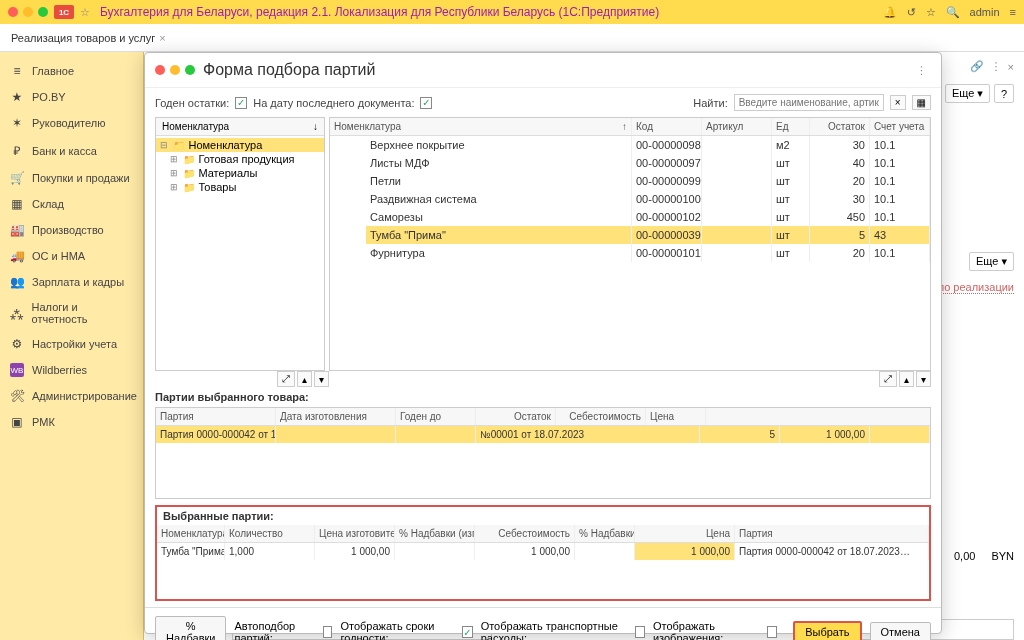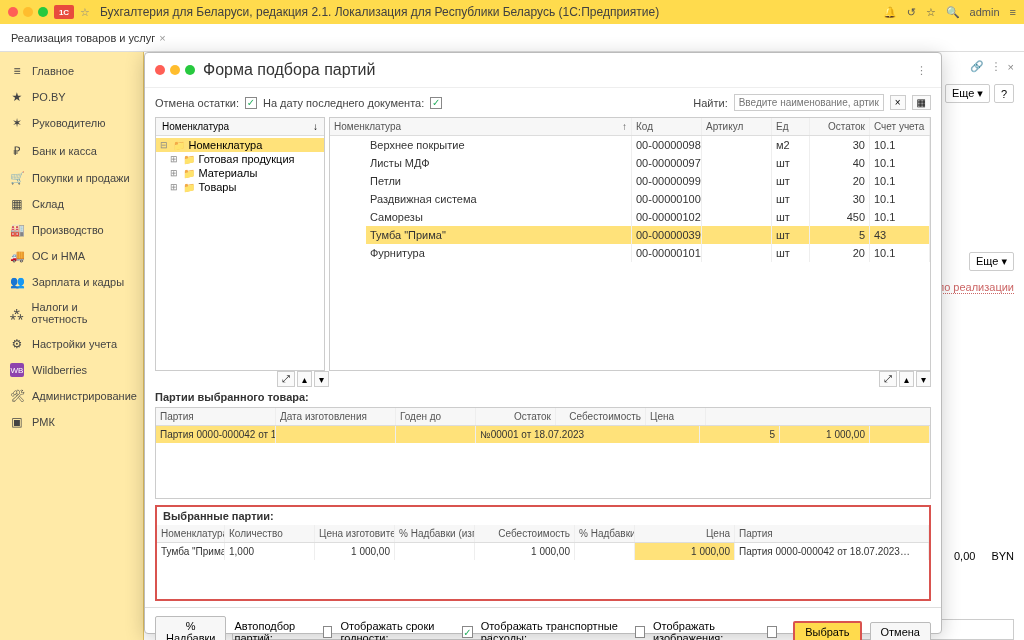--- a/index.html
+++ b/index.html
@@ -3,21 +3,21 @@
 <meta charset="utf-8">
 <style>
 * { box-sizing: border-box; margin: 0; padding: 0; font-family: Arial, sans-serif; }
 body { width: 1024px; height: 640px; overflow: hidden; font-size: 11px; background: #f5f5f5; }
 
 .titlebar { height: 24px; background: #ffdb4d; display: flex; align-items: center; padding: 0 8px; gap: 6px; }
 .traffic { display: flex; gap: 5px; }
 .tl { width: 10px; height: 10px; border-radius: 50%; }
 .tl.r { background: #ff5f56; } .tl.y { background: #ffbd2e; } .tl.g { background: #27c93f; }
 .logo { width: 20px; height: 14px; background: #e84c3d; border-radius: 2px; color: #fff; font-size: 8px; display: flex; align-items: center; justify-content: center; font-weight: bold; }
-.title { flex: 1; color: #404040; font-size: 12px; margin-left: 4px; }
+.title { flex: 1; color: #a21caf; font-size: 12px; margin-left: 4px; }
 .titleicons { display: flex; gap: 10px; align-items: center; color: #555; }
 .titleicons span { cursor: pointer; }
 
 .tabs { height: 28px; background: #fff; border-bottom: 1px solid #ddd; display: flex; align-items: center; padding-left: 3px; }
 .tab { padding: 4px 8px; font-size: 11px; color: #333; display: flex; align-items: center; gap: 4px; }
 .tab .close { color: #999; cursor: pointer; }
 
 .main { display: flex; height: calc(640px - 52px); }
 .sidebar { width: 144px; background: #ffeaa7; border-right: 1px solid #e0c060; padding: 6px 0; }
 .nav { display: flex; align-items: center; gap: 8px; padding: 6px 10px; color: #444; cursor: pointer; font-size: 11px; }
@@ -206,21 +206,21 @@
         <div class="traffic">
           <div class="tl r"></div>
           <div class="tl y"></div>
           <div class="tl g"></div>
         </div>
         <div class="m-title">Форма подбора партий</div>
         <div class="m-menu">⋮</div>
       </div>
 
       <div class="m-toolbar">
-        <span>Отмена остатки:</span>
+        <span>Годен остатки:</span>
         <span class="chk on"></span>
         <span>На дату последнего документа:</span>
         <span class="chk on"></span>
         <div class="spacer"></div>
         <span>Найти:</span>
         <input class="search" placeholder="Введите наименование, артикул или код" style="">
         <button class="sm-btn">×</button>
         <button class="sm-btn">▦</button>
       </div>
 

